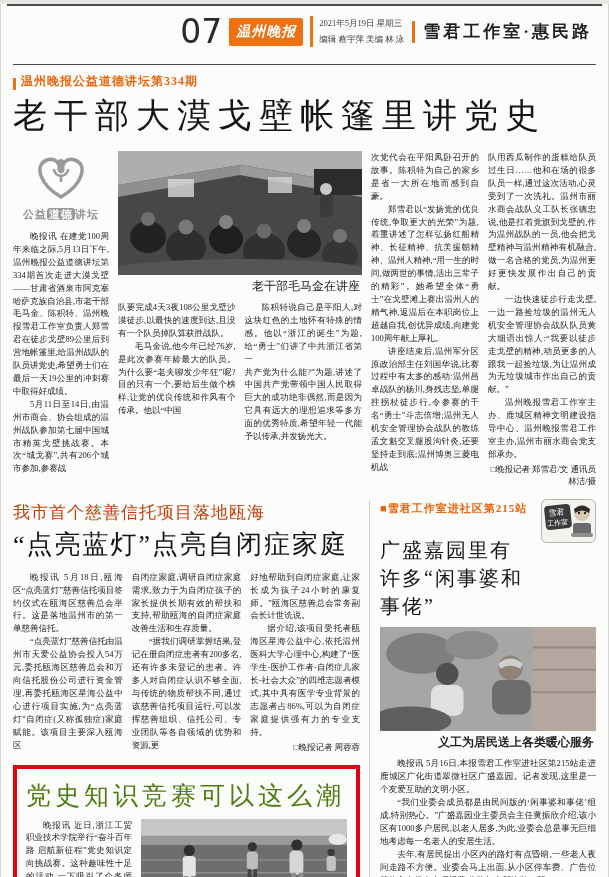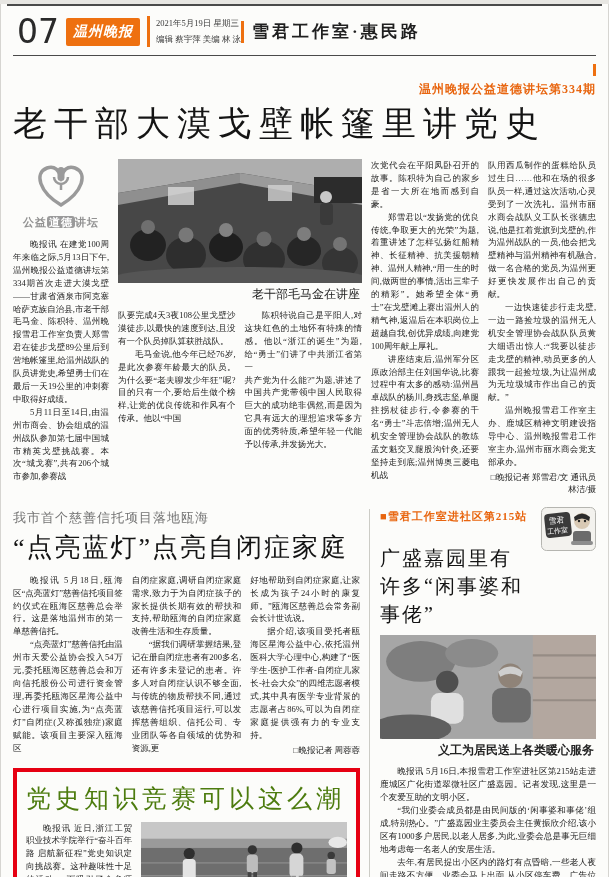--- a/index.html
+++ b/index.html
@@ -4,63 +4,63 @@
 <style>
   * { margin:0; padding:0; box-sizing:border-box; }
   html,body { background:#e7e6e2; }
   body { font-family:"Liberation Serif","DejaVu Serif",serif; color:#1c1c1c; }
   .page { width:609px; min-height:877px; margin:0 auto; background:#fcfcfa;
           border-left:1px solid #d6d5d1; border-right:1px solid #d6d5d1;
           padding:0 12px 14px; position:relative; }
   .topline { height:2px; background:#4a4a4a; margin:4px -6px 0 -6px; }
 
   
-  header { display:flex; justify-content:flex-start; align-items:center;
-           padding:9px 4px 7px; border-bottom:1.5px solid #4a4a4a; }
+  header { display:flex; justify-content:flex-end; align-items:center;
+           padding:9px 4px 16px; border-bottom:1.5px solid #4a4a4a;gap:8px; }
   .h-left { display:flex; align-items:center; gap:7px; }
   .pageno { font-family:"DejaVu Sans","Liberation Sans",sans-serif; font-size:33px;
             line-height:1; color:#2a2a2a; }
   .paper-badge { background:#ee7010; color:#fff; font-weight:bold; font-style:italic;
                  font-size:14px; letter-spacing:1px; padding:5px 7px; border-radius:2px; }
   .date-block { border-left:3px solid #ee7010; padding-left:6px; font-size:8.5px;
                 color:#3a3a3a; line-height:1.8; }
   .h-right { display:flex; align-items:center; gap:8px; }
   .h-right .bar { width:3px; height:22px; background:#ee7010; }
   .section-title { font-size:17px; font-weight:bold; letter-spacing:3px; color:#1f1f1f; }
 
   
   p.body { font-size:8.5px; line-height:1.52; text-align:justify; text-indent:2em; color:#222; }
   p.cont { text-indent:0; }
   .byline { font-size:8.5px; text-align:right; margin-top:3px; color:#222; }
   .caption { font-size:12px; text-align:right; color:#222; margin:3px 2px 6px; }
   .photo-frame { display:block; width:100%; }
 
   
   .a1-kicker { display:flex; align-items:flex-end; gap:5px; margin:8px 0 0;
-               color:#e8650f; font-size:12px; font-weight:bold; letter-spacing:1px;flex-direction:column; }
+               color:#e8650f; font-size:12px; font-weight:bold; letter-spacing:1px; }
   .a1-kicker .kbar { width:3px; height:12px; background:#ee7010; }
   .a1-headline { font-size:34px; font-weight:500; letter-spacing:7px; margin:3px 0 12px; color:#141414; }
   .a1-content { display:flex; gap:9px; }
   .colA { width:96px; flex:none; }
   .mid { width:244px; flex:none; }
   .colN { flex:1; }
   .mid-cols { display:flex; gap:9px; }
   .mid-cols .c { flex:1; }
   .logo-stamp { text-align:center; color:#929292; margin:2px 0 8px; }
   .logo-words { font-size:11px; font-weight:bold; letter-spacing:1px; margin-top:2px; }
   .logo-words .mid-word { background:#9a9a9a; color:#fff; border-radius:3px; padding:0 2px; }
 
   
   .lower { display:flex; margin-top:13px; }
   .lower-left { width:356px; flex:none; padding-right:9px; }
   .v-divider { width:1px; background:#ccccc6; }
   .lower-right { flex:1; padding-left:10px; }
 
   
-  .a2-kicker { font-size:13px; letter-spacing:1px; color:#737373; }
+  .a2-kicker { font-size:17px; letter-spacing:1px; color:#c2410c; }
   .a2-headline { font-size:26px; font-weight:500; letter-spacing:2px; margin:3px 0 9px; color:#141414; }
   .a2-cols { display:flex; gap:9px; }
   .a2-cols .c { flex:1; }
 
   
   .red-box { border:4px solid #e60012; margin-top:11px; padding:8px 9px 6px;
              height:202px; overflow:hidden; }
   .a3-kicker { font-size:13px; letter-spacing:3px; color:#181818; }
   .a3-headline { font-size:25px; font-weight:500; letter-spacing:4px; margin:2px 0 7px; color:#4d7c0f; }
   .a3-content { display:flex; gap:9px; }

